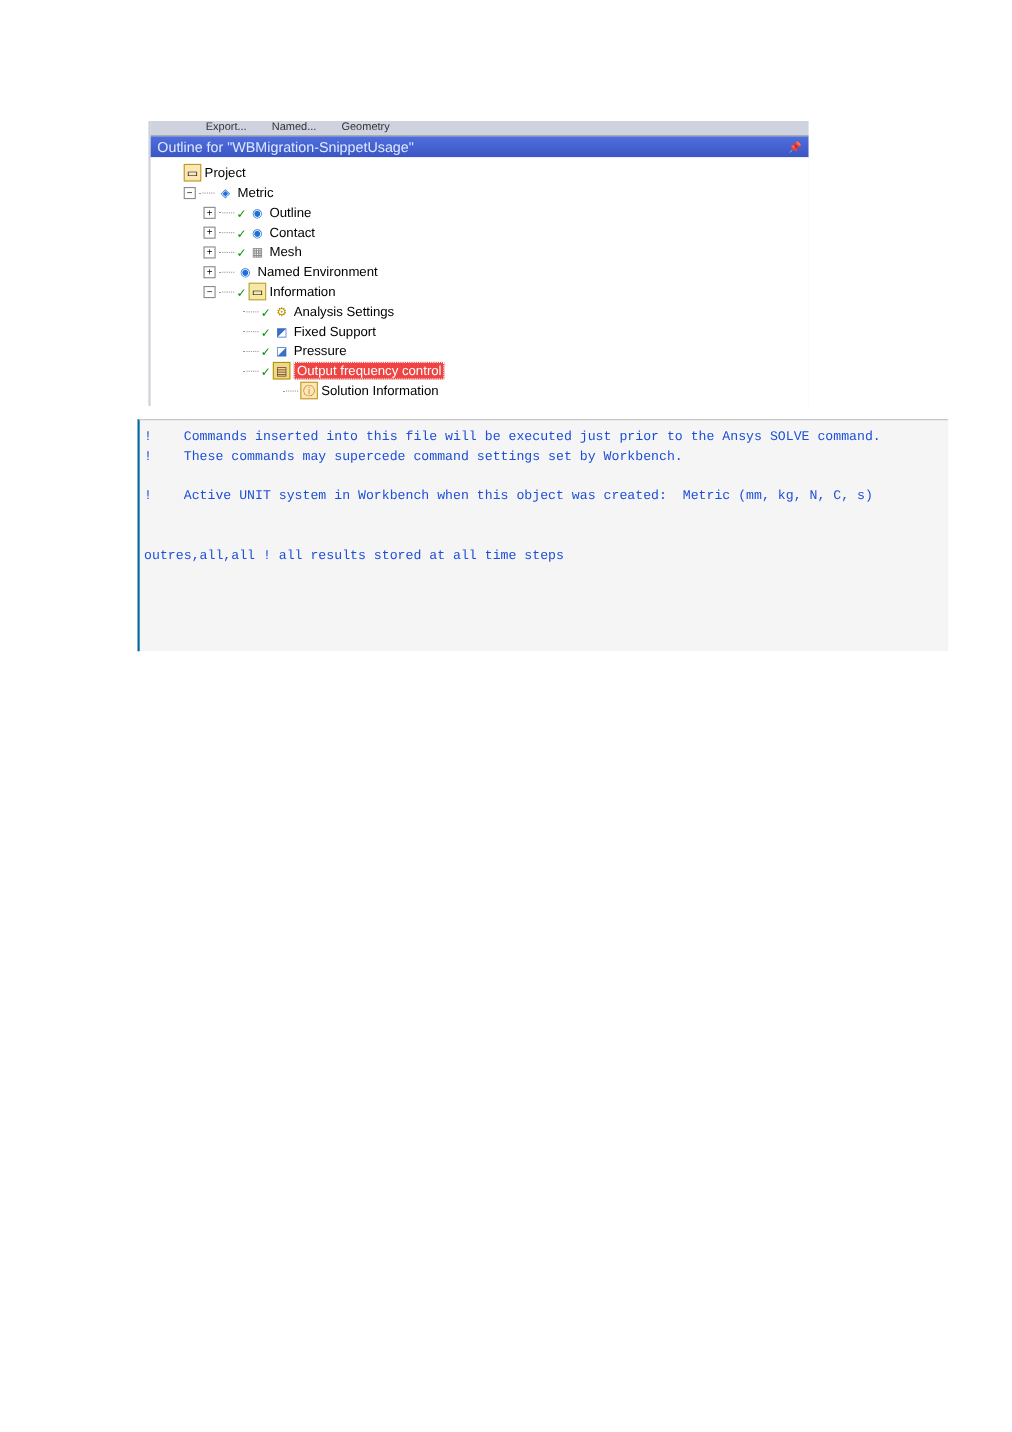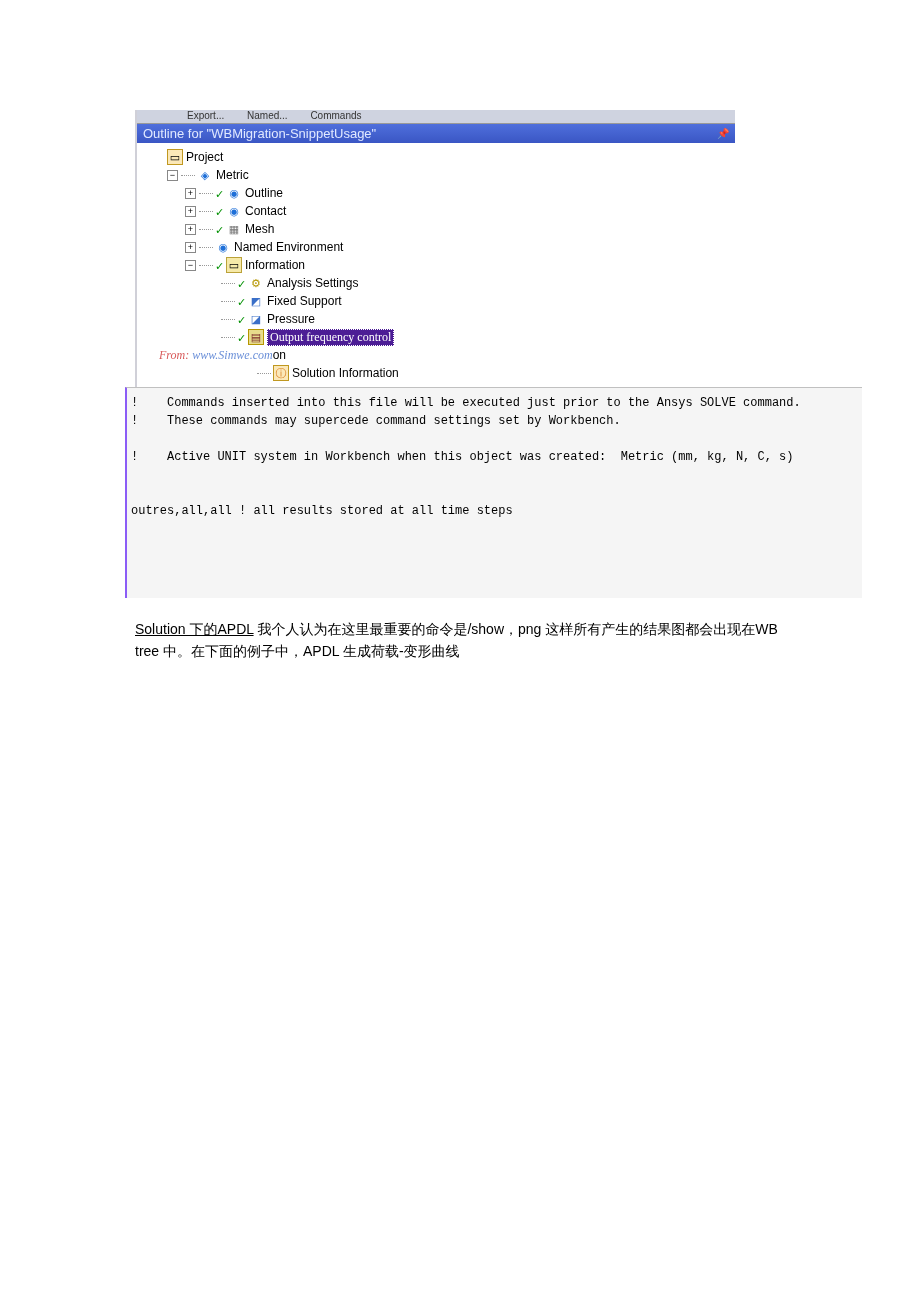--- a/index.html
+++ b/index.html
@@ -96,65 +96,65 @@
     .ic-geom { color: #1e6fd8; }
     .ic-mesh { color: #777; }
     .ic-env { background: #f6e9a8; border: 1px solid #bba23a; }
     .ic-settings { color: #b59600; }
     .ic-support { color: #3a6fc8; }
     .ic-pressure { color: #3a6fc8; }
     .ic-command { background: #e8dc8c; border: 1px solid #b59600; color: #7a2a2a; }
     .ic-info { background: #fbe8b8; border: 1px solid #c09820; color: #d87a1a; }
     .bold-label { font-weight: normal; }
     .selected-node {
-      background: #4c1d95;
+      background: #ef4444;
       color: #fff;
       border: 1px dotted #fff;
       padding: 0 2px;
-      font-family: Liberation Serif, serif;
     }
     .watermark {
       color: #6a8fd8;
       font-family: Georgia, serif;
       font-size: 12px;
       font-style: italic;
       margin-left: 10px;
     }
     .watermark .from-label { color: #d85a5a; }
     .code-panel {
       background: #f5f5f5;
       border-top: 1px solid #c0c0c0;
       font-family: "Courier New", monospace;
       font-size: 12px;
-      color: #000000;
+      color: #1d4ed8;
       padding: 6px 4px;
       white-space: pre-wrap;
       line-height: 1.5;
-      border-left: 2px solid #8b5cf6;
+      border-left: 2px solid #0369a1;
       width: 737px;
       margin-left: -10px;
+      margin-top: 12px;
     }
     .body-text {
       font-size: 14px;
       line-height: 1.6;
       padding-top: 20px;
       width: 660px;
     }
     .body-text .underline { text-decoration: underline; }
   </style>
 </head>
 <body>
 
 <div class="page-container">
 
   <div class="screenshot-window">
     <div class="toolbar-row">
       <span>Export...</span>
       <span>Named...</span>
-      <span>Commands</span>
+      <span>Geometry</span>
     </div>
 
     <div class="outline-header">
       <span>Outline for "WBMigration-SnippetUsage"</span>
       <span class="pin-icon">📌</span>
     </div>
 
     <div class="tree-panel">
 
       <div class="tree-row">
@@ -257,27 +257,20 @@
         <span class="tree-indent"></span>
           <span class="tree-indent"></span>
           <span class="tree-indent"></span>
           <span class="tree-indent"></span>
         <span class="tree-conn"></span>
         <span class="check-icon">✓</span>
         <span class="node-icon ic-command">▤</span>
         <span class="selected-node">Output frequency control</span>
       </div>
 
-      <div class="tree-row">
-        <span class="watermark">
-          <span class="from-label">From:</span>
-          <span>www.Simwe.com</span>
-        </span>
-        <span class="bold-label">on</span>
-      </div>
 
       <div class="tree-row">
         <span class="tree-indent"></span>
           <span class="tree-indent"></span>
           <span class="tree-indent"></span>
           <span class="tree-indent"></span>
           <span class="tree-indent"></span>
           <span class="tree-indent"></span>
         <span class="tree-conn"></span>
         <span class="node-icon ic-info">ⓘ</span>
@@ -293,17 +286,14 @@
 <span>!    Active UNIT system in Workbench when this object was created:  Metric (mm, kg, N, C, s)</span>
 <span></span>
 <span></span>
 <span>outres,all,all ! all results stored at all time steps</span>
 
 
 
 
 </div>
 
-  <div class="body-text">
-    <span class="underline">Solution 下的APDL</span><span> 我个人认为在这里最重要的命令是/show，png 这样所有产生的结果图都会出现在WB tree 中。在下面的例子中，APDL 生成荷载-变形曲线</span>
-  </div>
 
 </div>
 
 </body></html>

